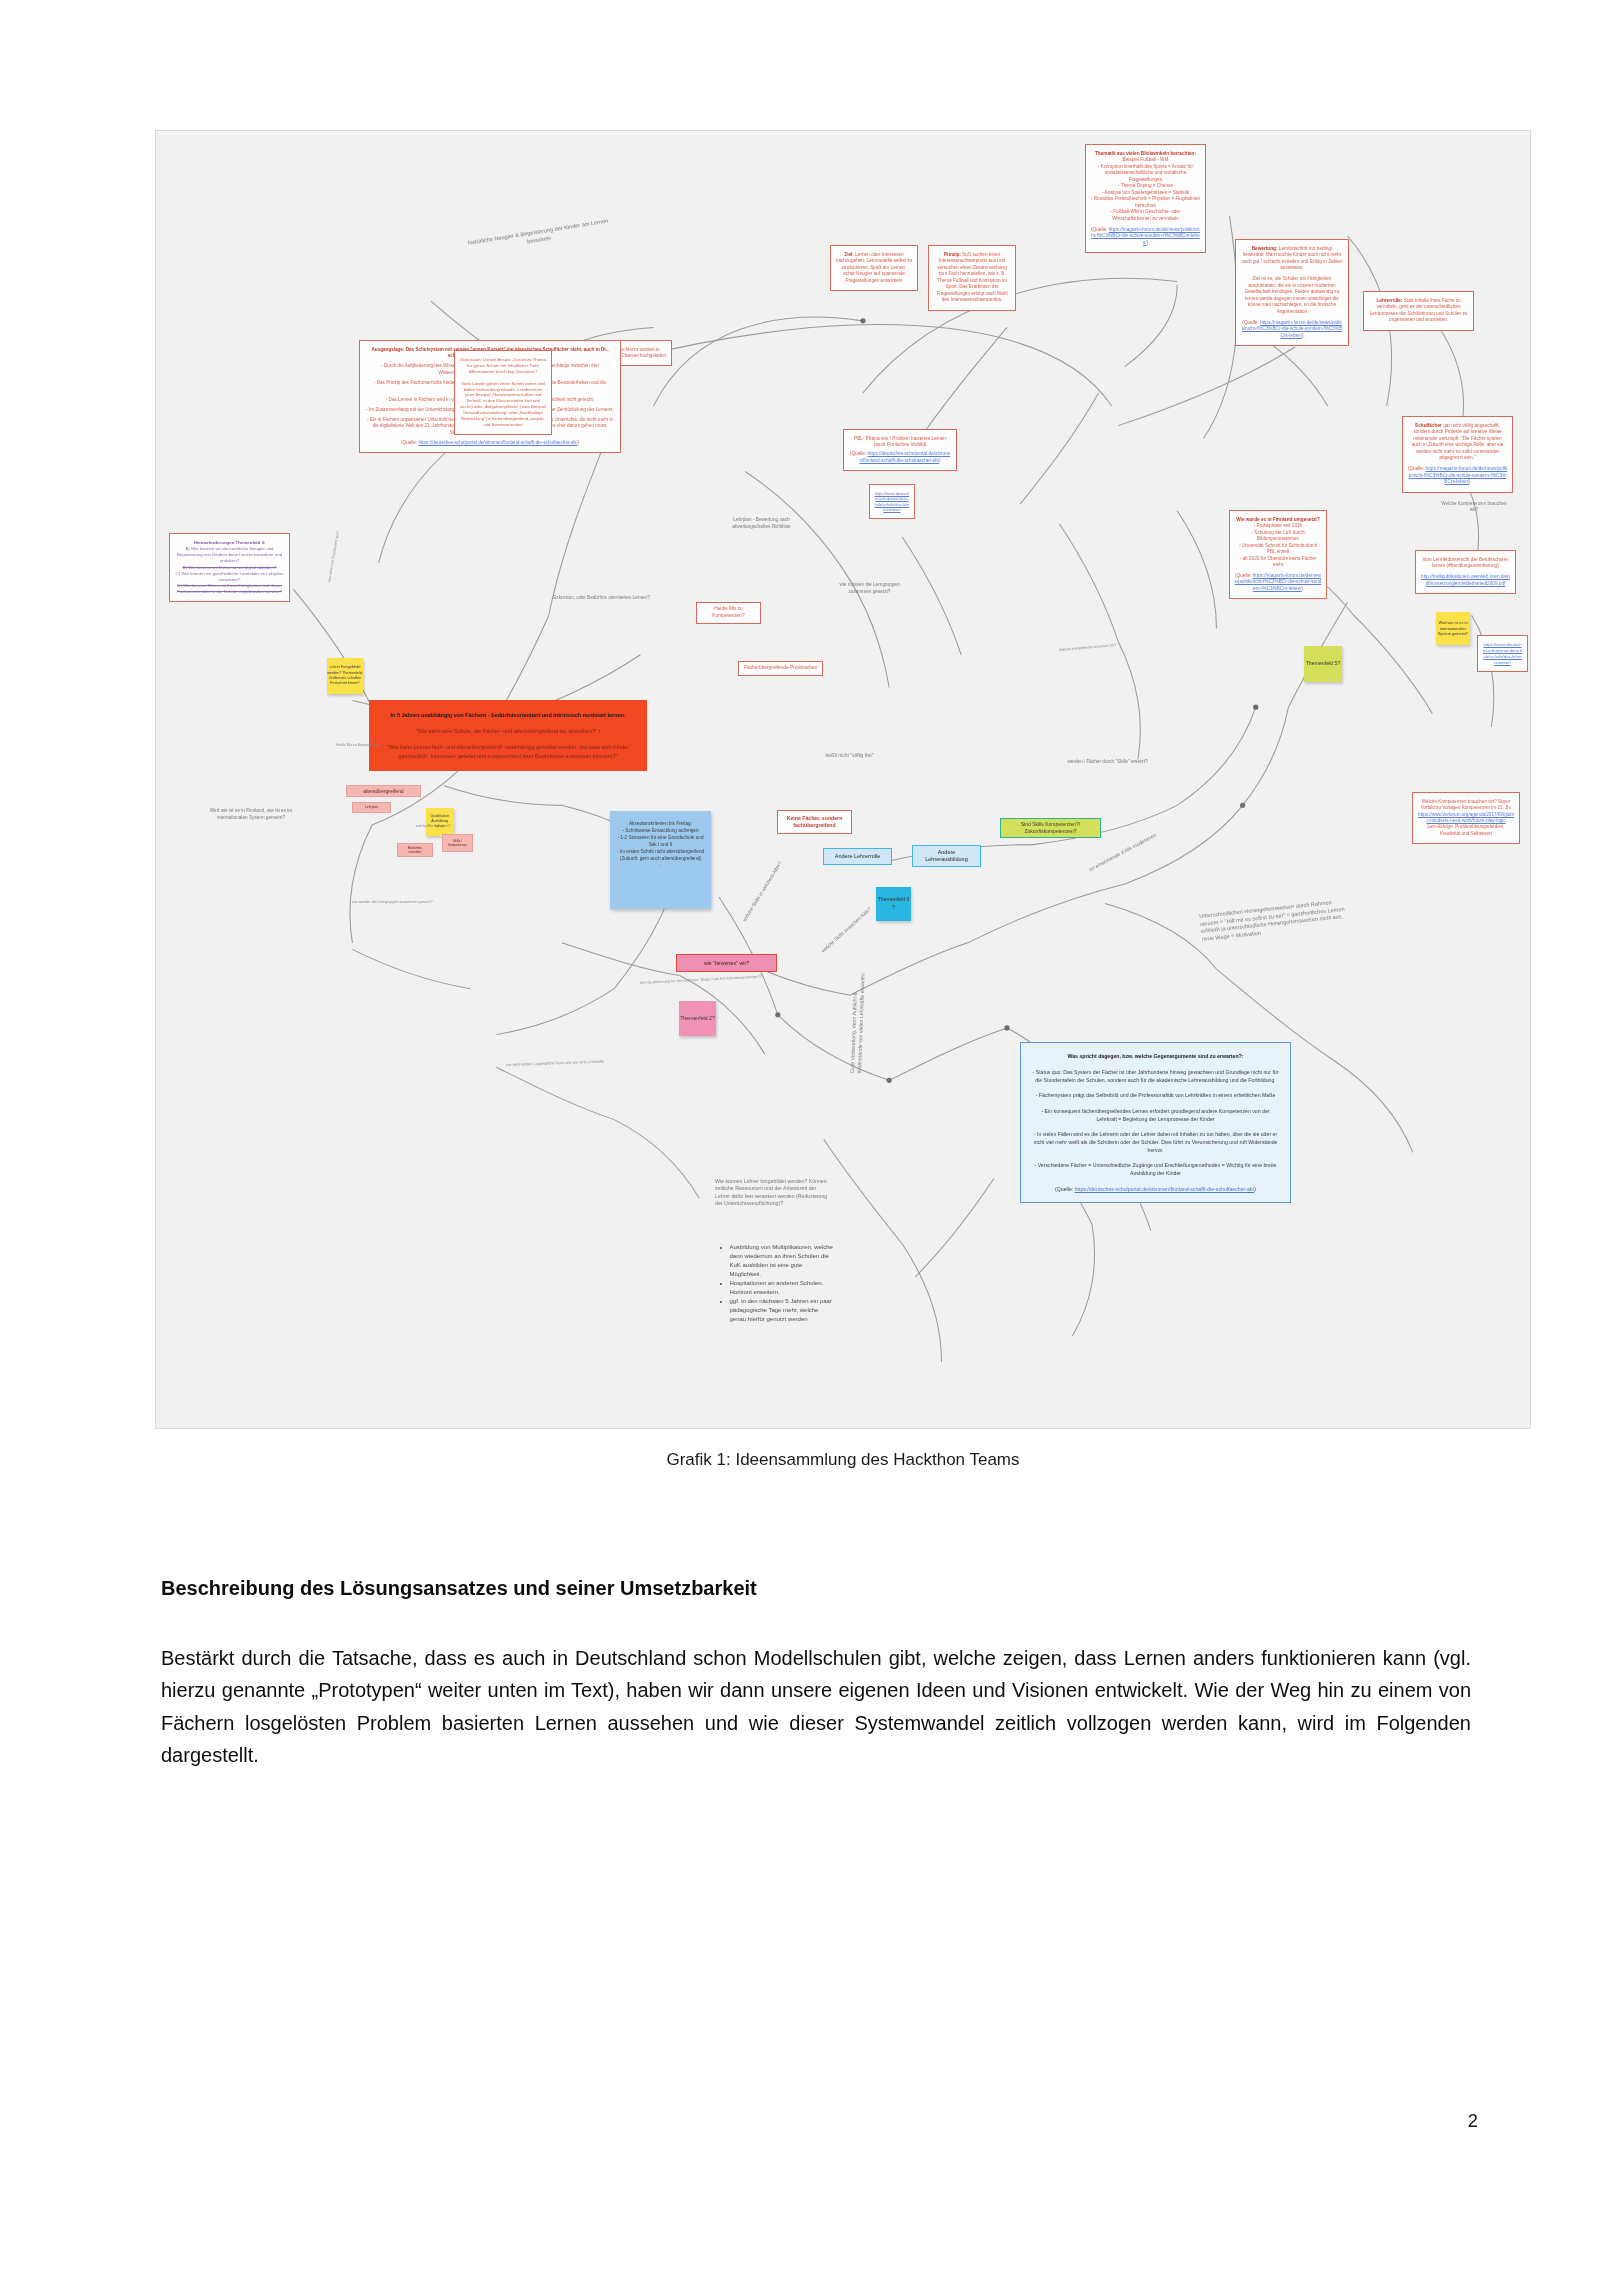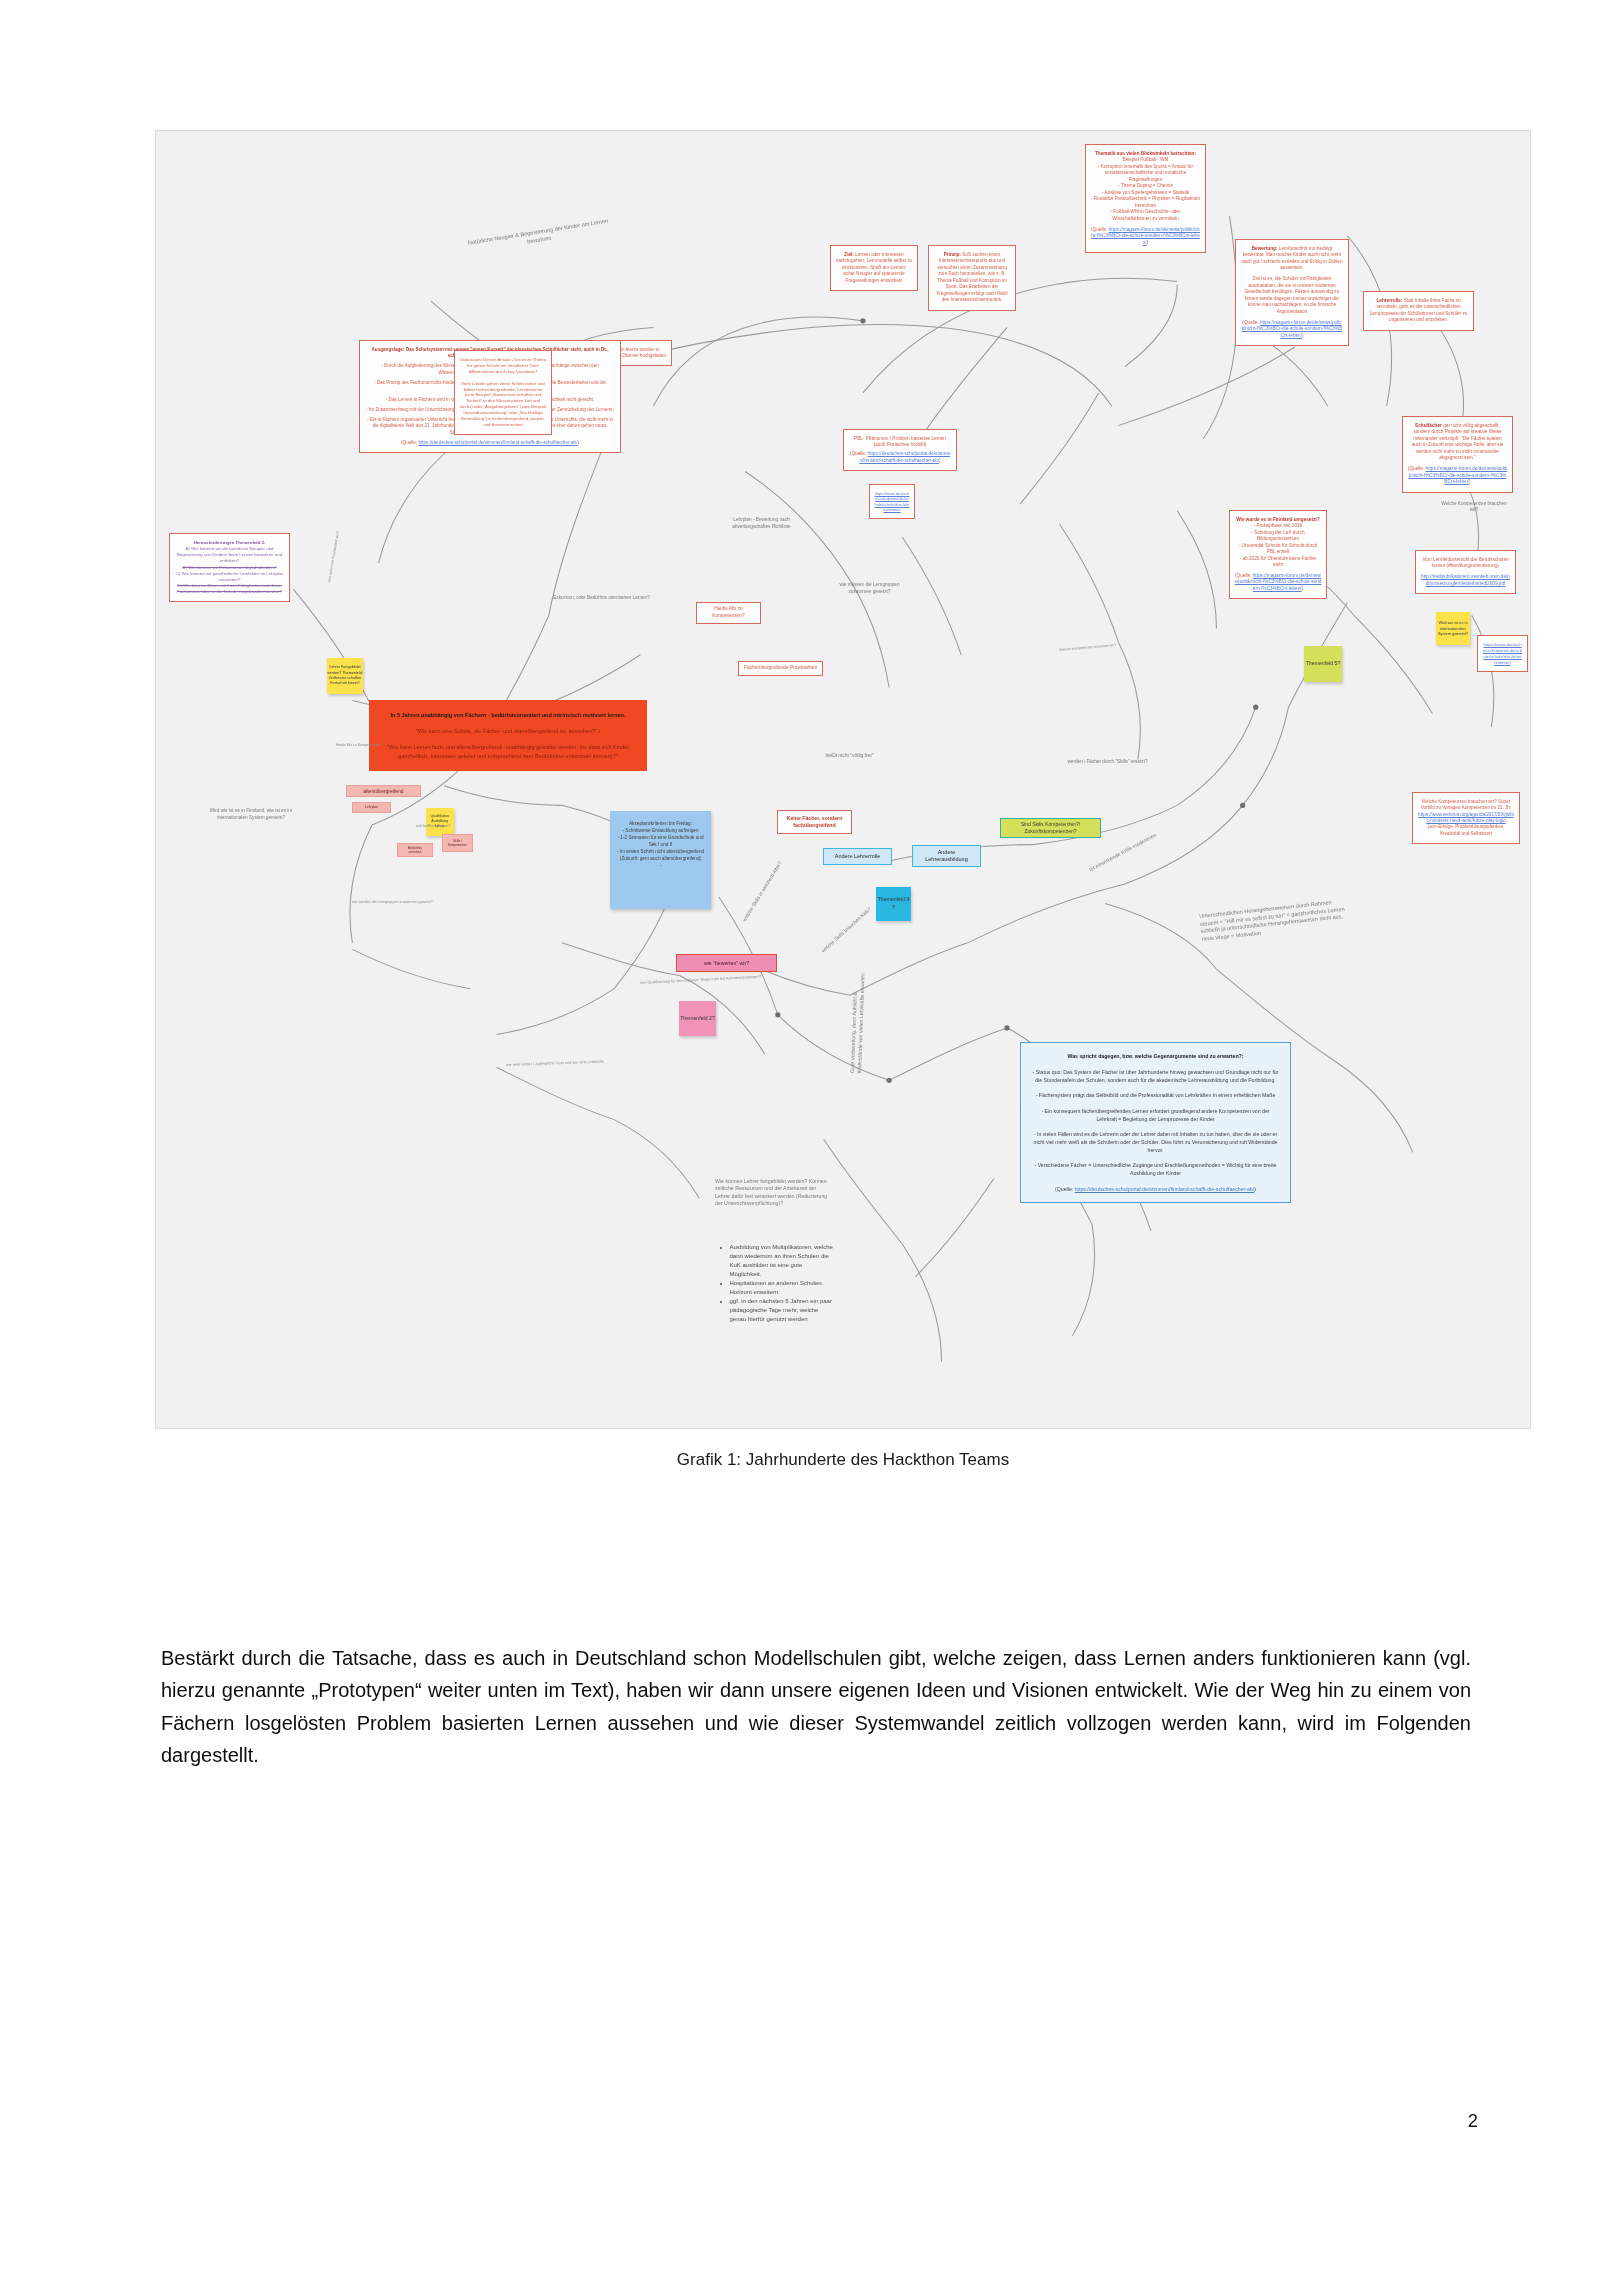--- a/index.html
+++ b/index.html
@@ -444,18 +444,19 @@
       <div class="node salmonpill" style="left:241px; top:712px; width:36px; height:14.4px; font-size:3.3px;">
         <span>Bedürfnis orientiert</span>
       </div>
       <div class="node salmonpill" style="left:286px; top:703px; width:31px; height:18.3px; font-size:3.1px;">
         <span>Skills / Kompetenzen</span>
       </div>
 
     </div>
   </div>
 
-  <div class="caption">Grafik 1: Jahrhunderte des Hackthon Teams</div>
+  <div class="caption">Grafik 1: Ideensammlung des Hackthon Teams</div>
+  <div class="h-section">Beschreibung des Lösungsansatzes und seiner Umsetzbarkeit</div>
   <div class="body-para">Bestärkt durch die Tatsache, dass es auch in Deutschland schon Modellschulen gibt, welche zeigen, dass Lernen anders funktionieren kann (vgl. hierzu genannte „Prototypen“ weiter unten im Text), haben wir dann unsere eigenen Ideen und Visionen entwickelt. Wie der Weg hin zu einem von Fächern losgelösten Problem basierten Lernen aussehen und wie dieser Systemwandel zeitlich vollzogen werden kann, wird im Folgenden dargestellt.</div>
   <div class="pagenum">2</div>
 
 </div>
 
 
 </body></html>

